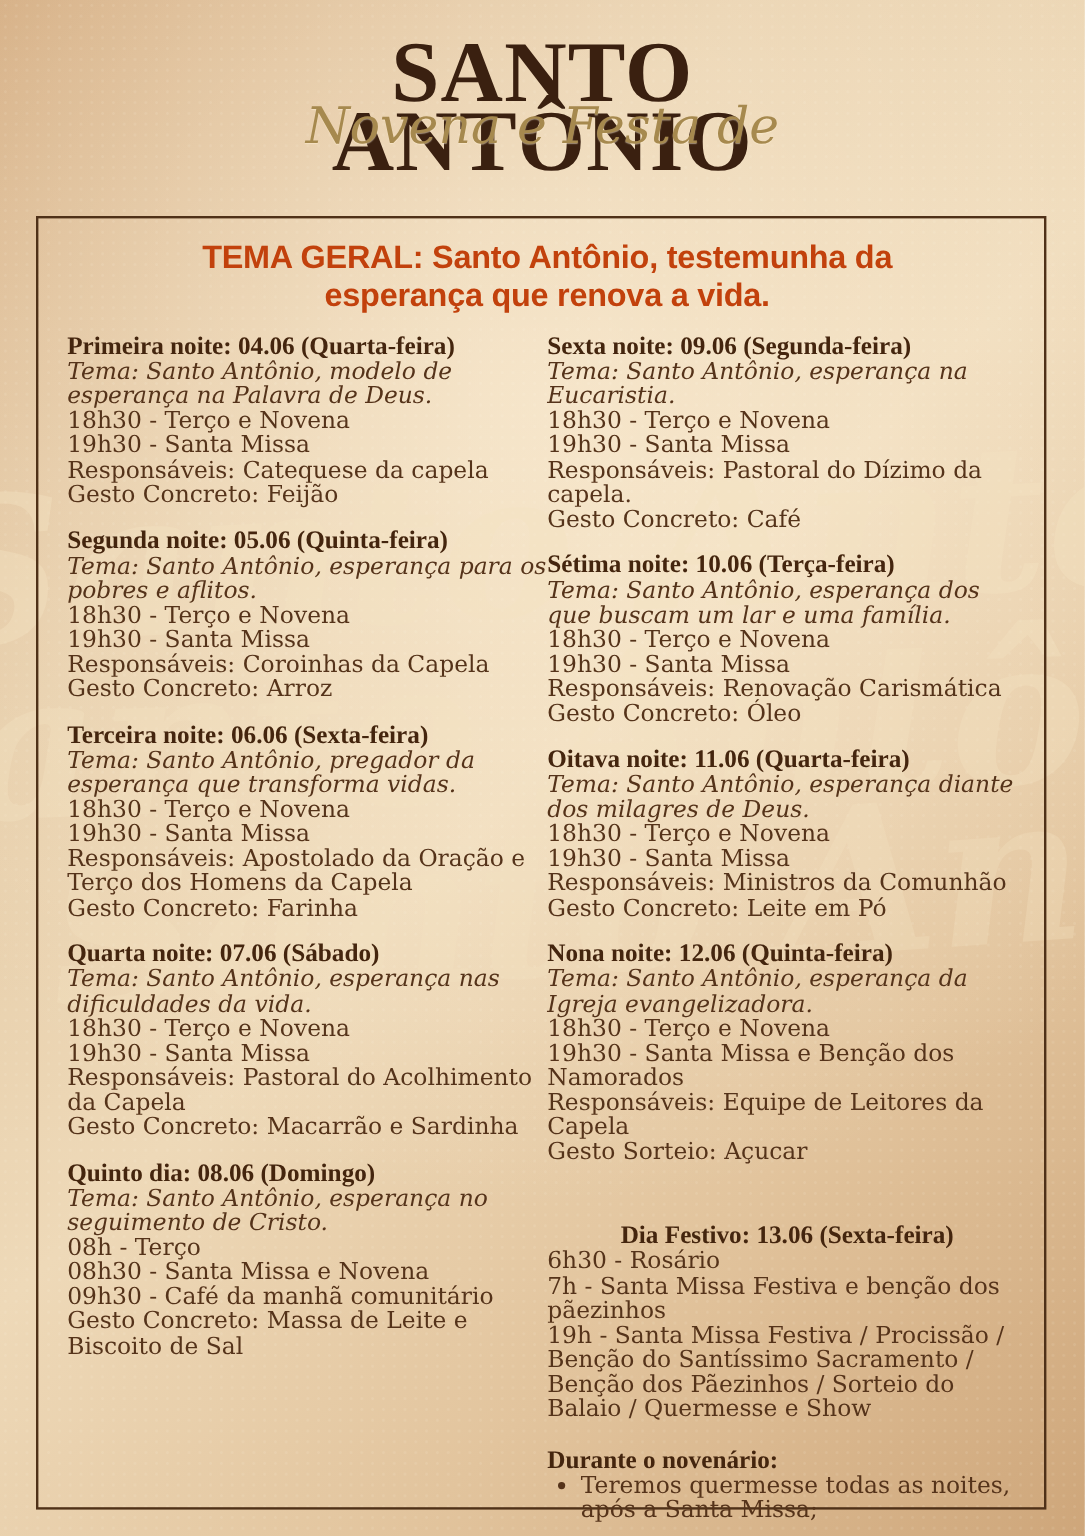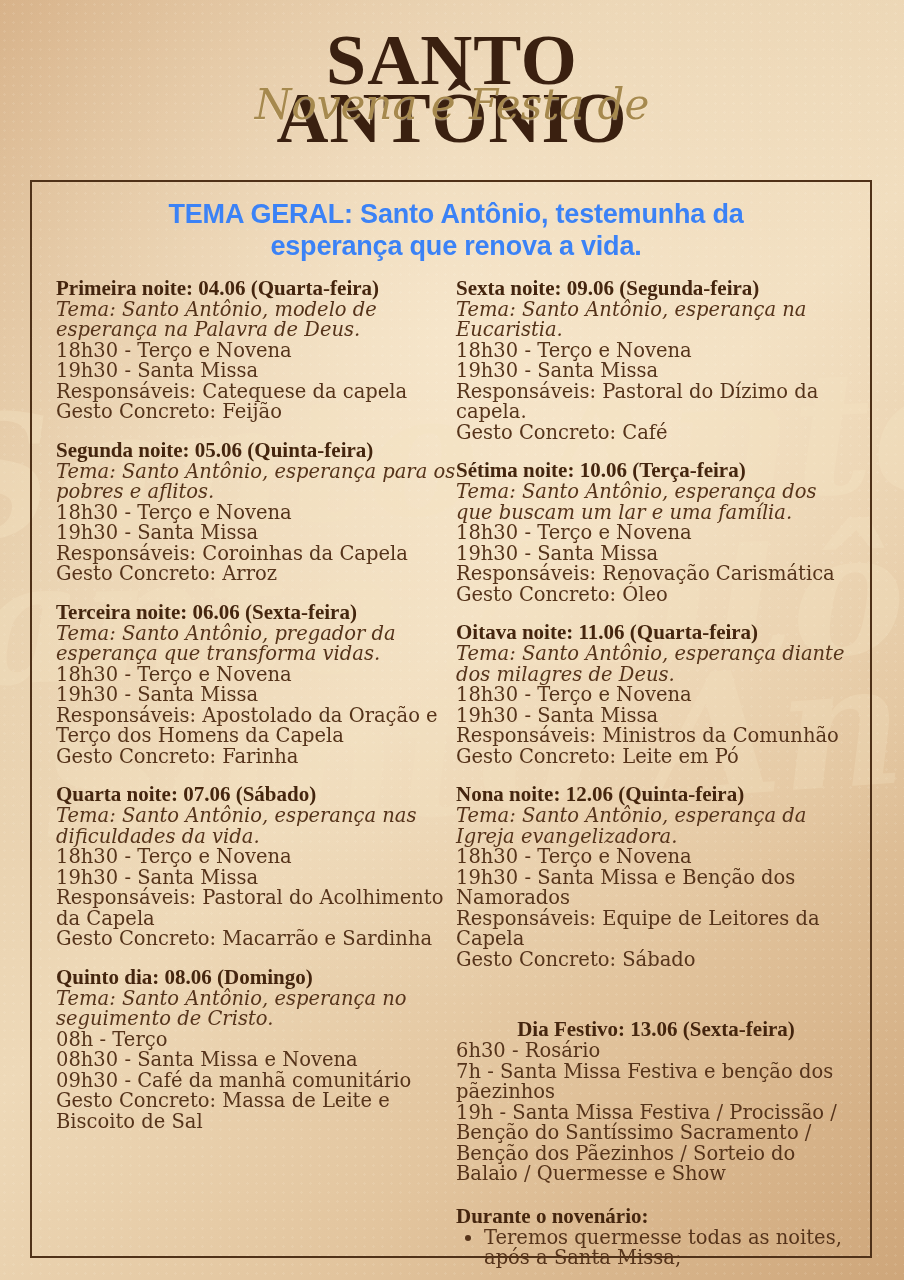--- a/index.html
+++ b/index.html
@@ -38,21 +38,21 @@
     text-shadow:0 1px 1px rgba(255,240,214,0.55);
     pointer-events:none;
   }
   .box{
     position:absolute;left:30px;right:32px;top:180px;bottom:22px;
     border:2px solid #4f3118;z-index:1;
     padding:12px 14px 0 24px;box-sizing:border-box;
   }
   .tema-geral{
     font-family:"Liberation Sans", sans-serif;font-weight:700;
-    font-size:27px;line-height:1.2;color:#3b82f6;
+    font-size:27px;line-height:1.2;color:#c2410c;
     text-align:center;max-width:660px;margin:4px auto 14px auto;
     letter-spacing:-0.2px;
   }
   .columns{display:flex;}
   .col{flex:1 1 0;min-width:0;font-size:19.5px;line-height:20.5px;color:#55331a;}
   .section{margin-bottom:16px;}
   .section.extra-gap{margin-top:20px;}
   .section-title{
     font-family:"Liberation Serif", serif;font-weight:700;
     font-size:21px;color:#44250e;line-height:22px;margin-bottom:1px;
@@ -146,21 +146,21 @@
           <p class="sched-line">19h30 -  Santa Missa</p>
           <p class="sched-line">Responsáveis: Ministros da Comunhão</p>
           <p class="sched-line">Gesto Concreto: Leite em Pó</p>
         </section>
         <section class="section">
           <div class="section-title">Nona noite: 12.06 (Quinta-feira)</div>
           <p class="tema-line">Tema: Santo Antônio, esperança da Igreja evangelizadora.</p>
           <p class="sched-line">18h30 - Terço e Novena</p>
           <p class="sched-line">19h30 - Santa Missa e Benção dos Namorados</p>
           <p class="sched-line">Responsáveis: Equipe de Leitores da Capela</p>
-          <p class="sched-line">Gesto Concreto: Sábado</p>
+          <p class="sched-line">Gesto Sorteio: Açucar</p>
         </section>
         <section class="section">
           <div class="section-title center">Dia Festivo: 13.06 (Sexta-feira)</div>
           <p class="sched-line">6h30 - Rosário</p>
           <p class="sched-line">7h - Santa Missa Festiva e benção dos pãezinhos</p>
           <p class="sched-line">19h - Santa Missa Festiva / Procissão / Benção do Santíssimo Sacramento / Benção dos Pãezinhos / Sorteio do Balaio / Quermesse e Show</p>
         </section>
         <section class="section extra-gap">
           <div class="section-title">Durante o novenário:</div>
           <ul>

